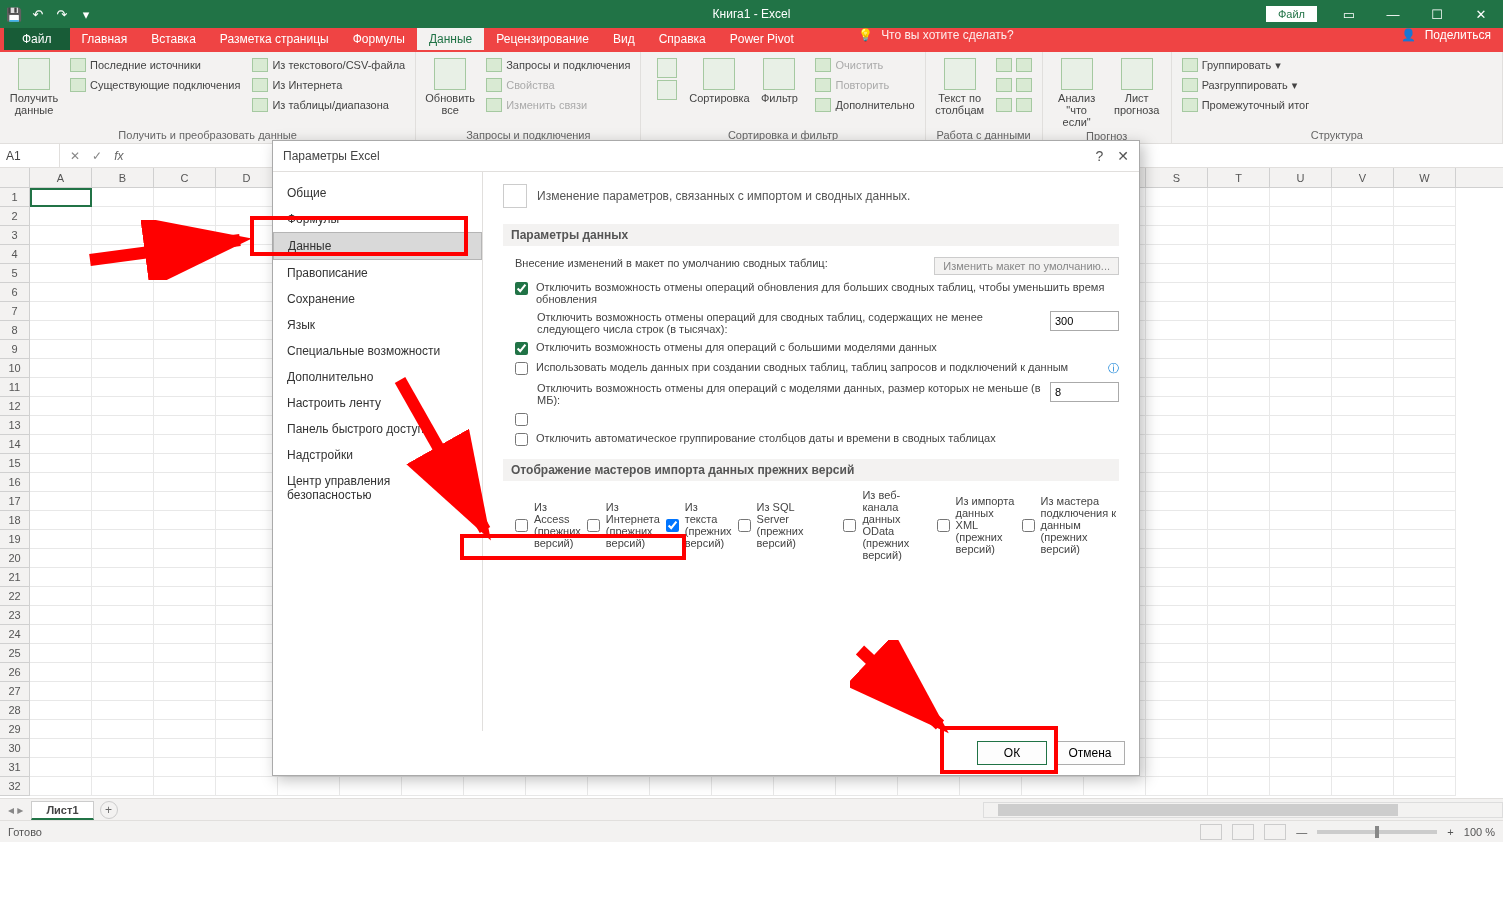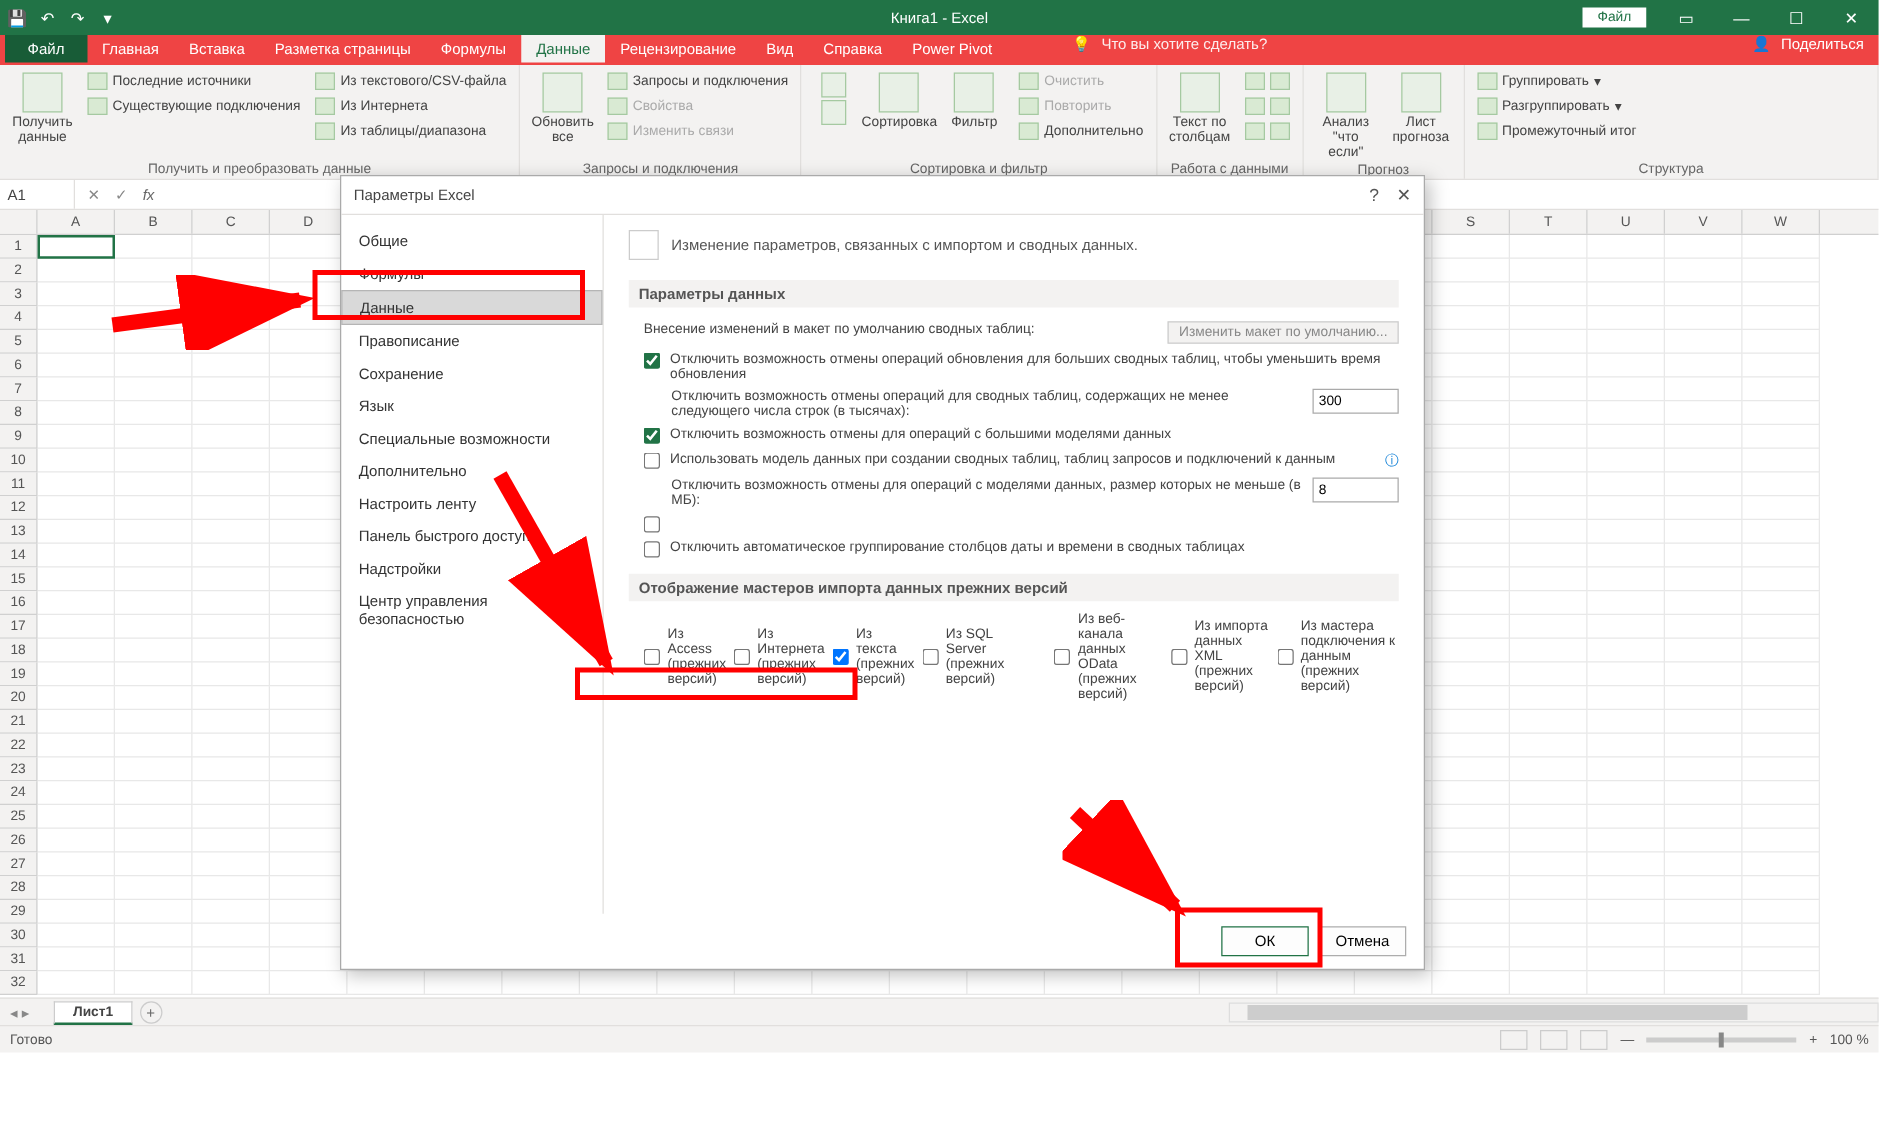--- a/index.html
+++ b/index.html
@@ -49,21 +49,21 @@
   .row-h { width: 30px; height: 19px; border-bottom: 1px solid #d0d0d0; border-right: 1px solid #d0d0d0; text-align: center; font-size: 11px; color: #555; background: #f3f2f1; line-height: 19px; }
   .cells { position: relative; flex: 1; }
   .cell-row { display: flex; height: 19px; }
   .cell { width: 62px; height: 19px; border-right: 1px solid #e8e8e8; border-bottom: 1px solid #e8e8e8; }
   .active-cell { position: absolute; left: 0; top: 0; width: 62px; height: 19px; border: 2px solid #217346; pointer-events: none; }
 
   
   .sheet-tabs { height: 22px; border-top: 1px solid #e1dfdd; display: flex; align-items: center; font-size: 12px; background: #f3f2f1; }
   .sheet-nav { padding: 0 8px; color: #888; display: flex; gap: 6px; }
   .sheet-tab { background: #fff; border: 1px solid #ccc; border-bottom: none; padding: 2px 14px; font-size: 11px; position: relative; top: 1px; }
-  .sheet-tab.active { border-bottom: 2px solid #217346; font-weight: 600; margin-left: 12px; }
+  .sheet-tab.active { border-bottom: 2px solid #217346; font-weight: 600; }
   .add-sheet { width: 18px; height: 18px; border: 1px solid #ccc; border-radius: 50%; text-align: center; line-height: 16px; margin-left: 6px; color: #666; }
   .hscroll-area { margin-left: auto; width: 520px; height: 16px; background: #f3f2f1; border: 1px solid #ddd; position: relative; }
   .hscroll-thumb { position: absolute; left: 14px; top: 1px; width: 400px; height: 12px; background: #cdcdcd; }
 
   
   .status-bar { height: 22px; background: #f3f2f1; border-top: 1px solid #e1dfdd; display: flex; align-items: center; font-size: 11px; color: #555; padding: 0 8px; }
   .status-right { margin-left: auto; display: flex; align-items: center; gap: 10px; }
   .view-btn { width: 22px; height: 16px; border: 1px solid #ccc; }
   .zoom-slider { width: 120px; height: 4px; background: #ccc; position: relative; }
   .zoom-slider::after { content: ''; position: absolute; left: 58px; top: -4px; width: 4px; height: 12px; background: #888; }

